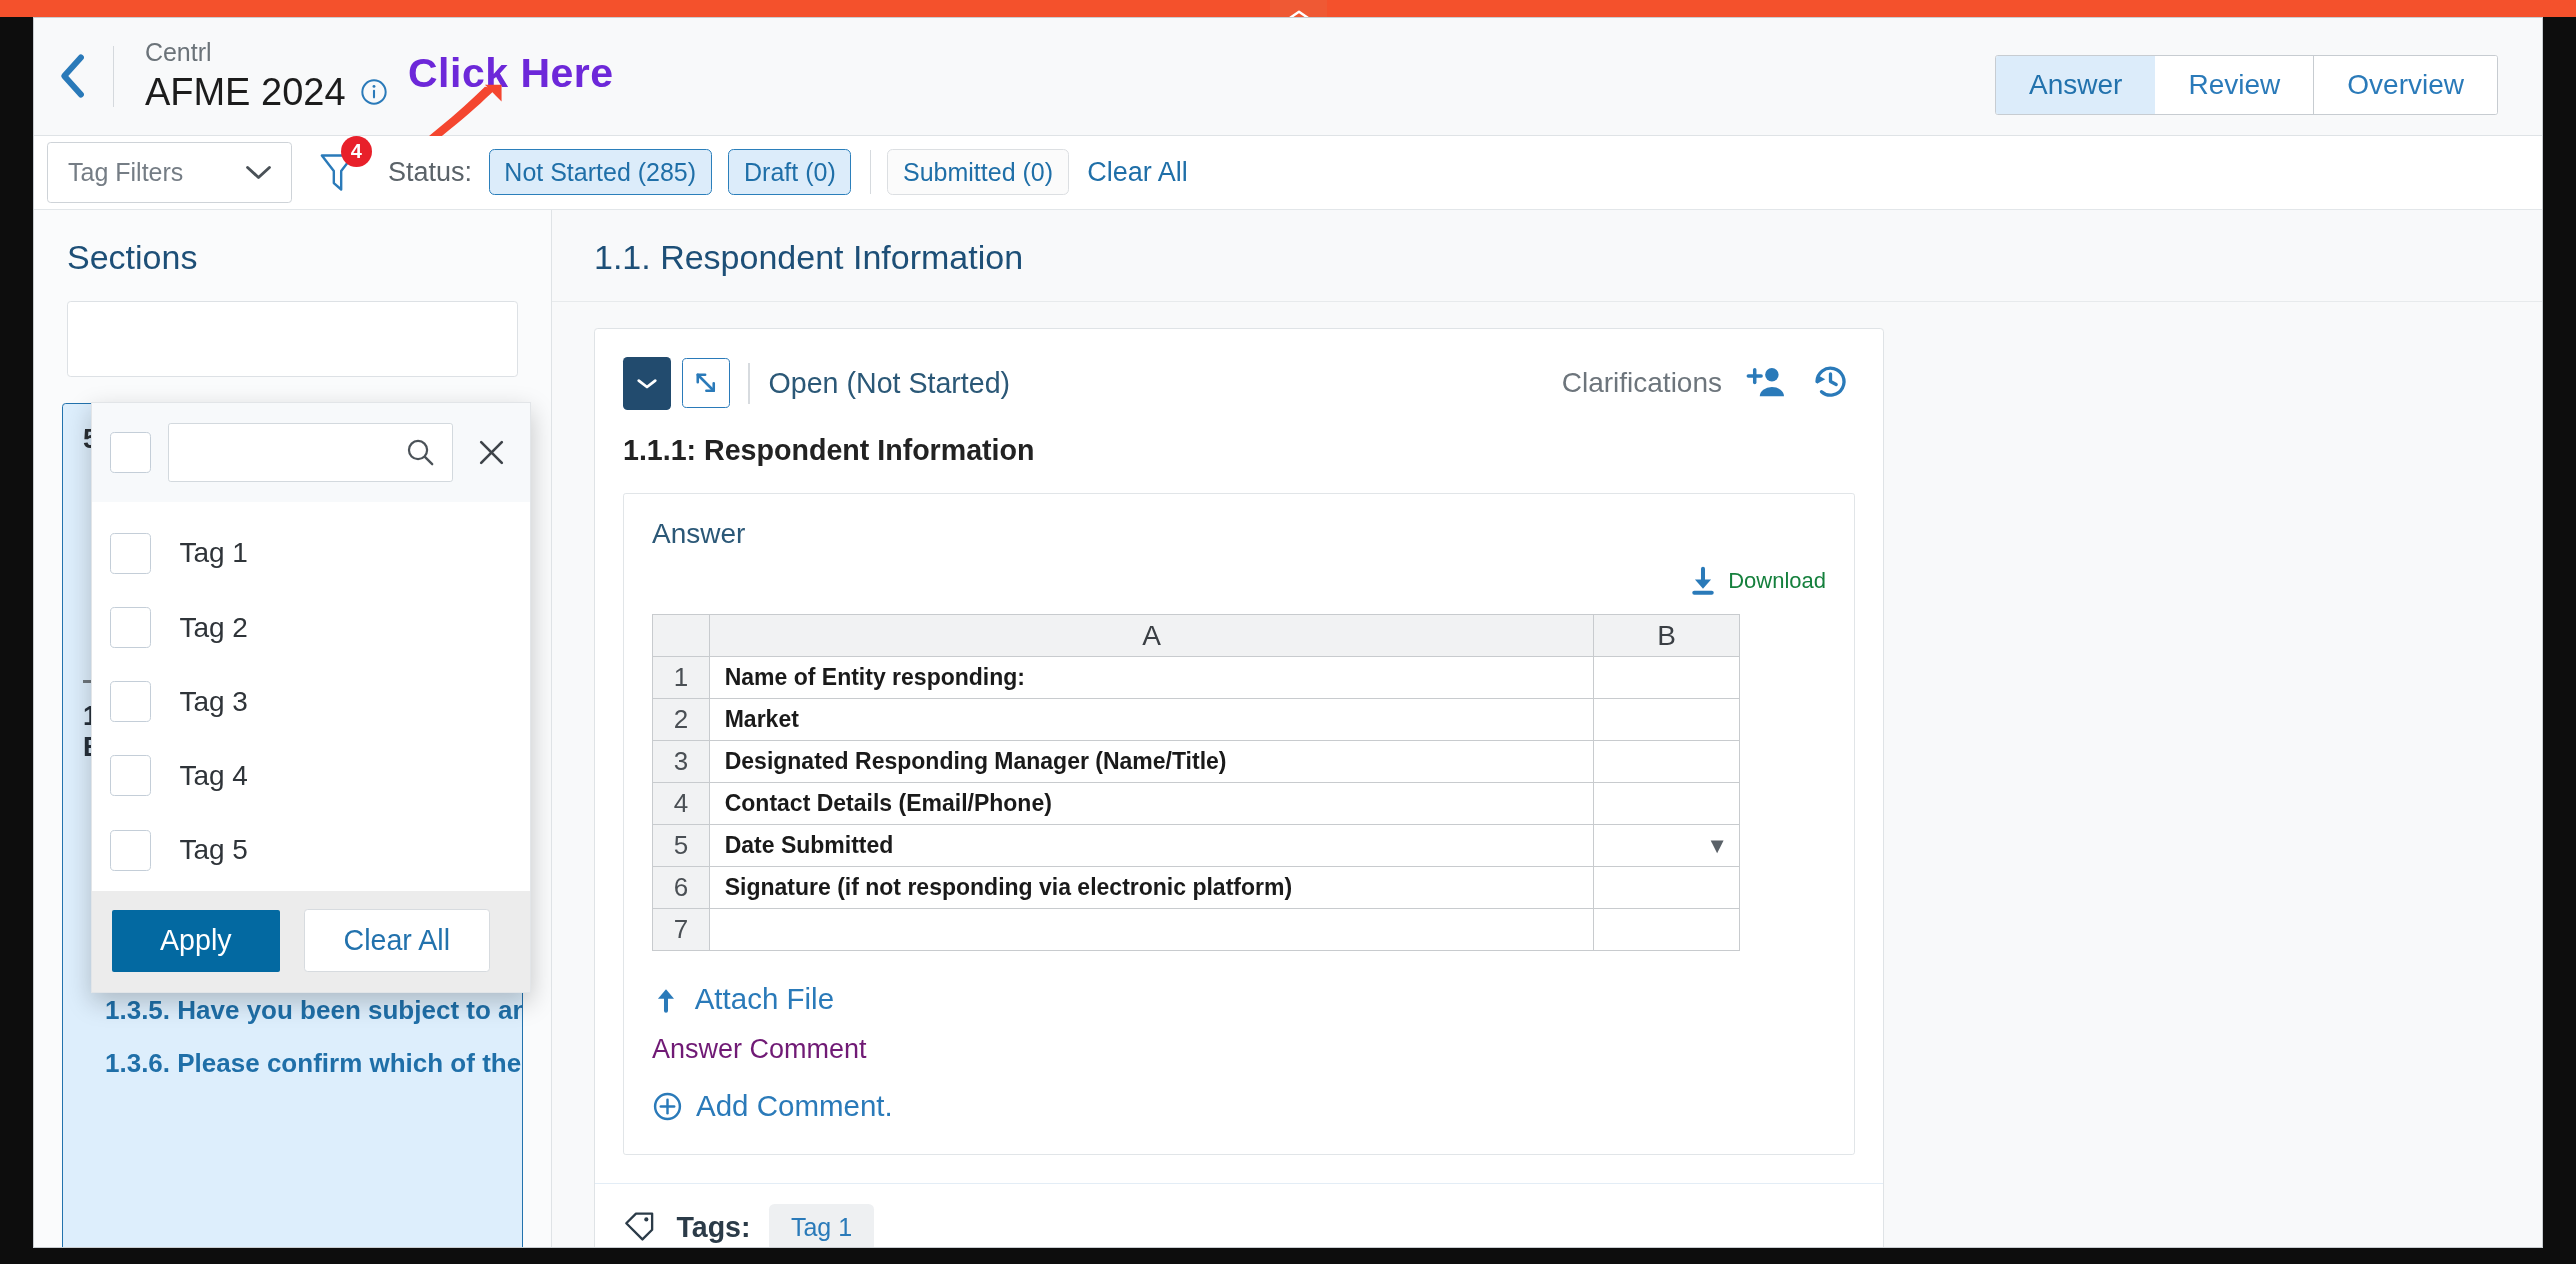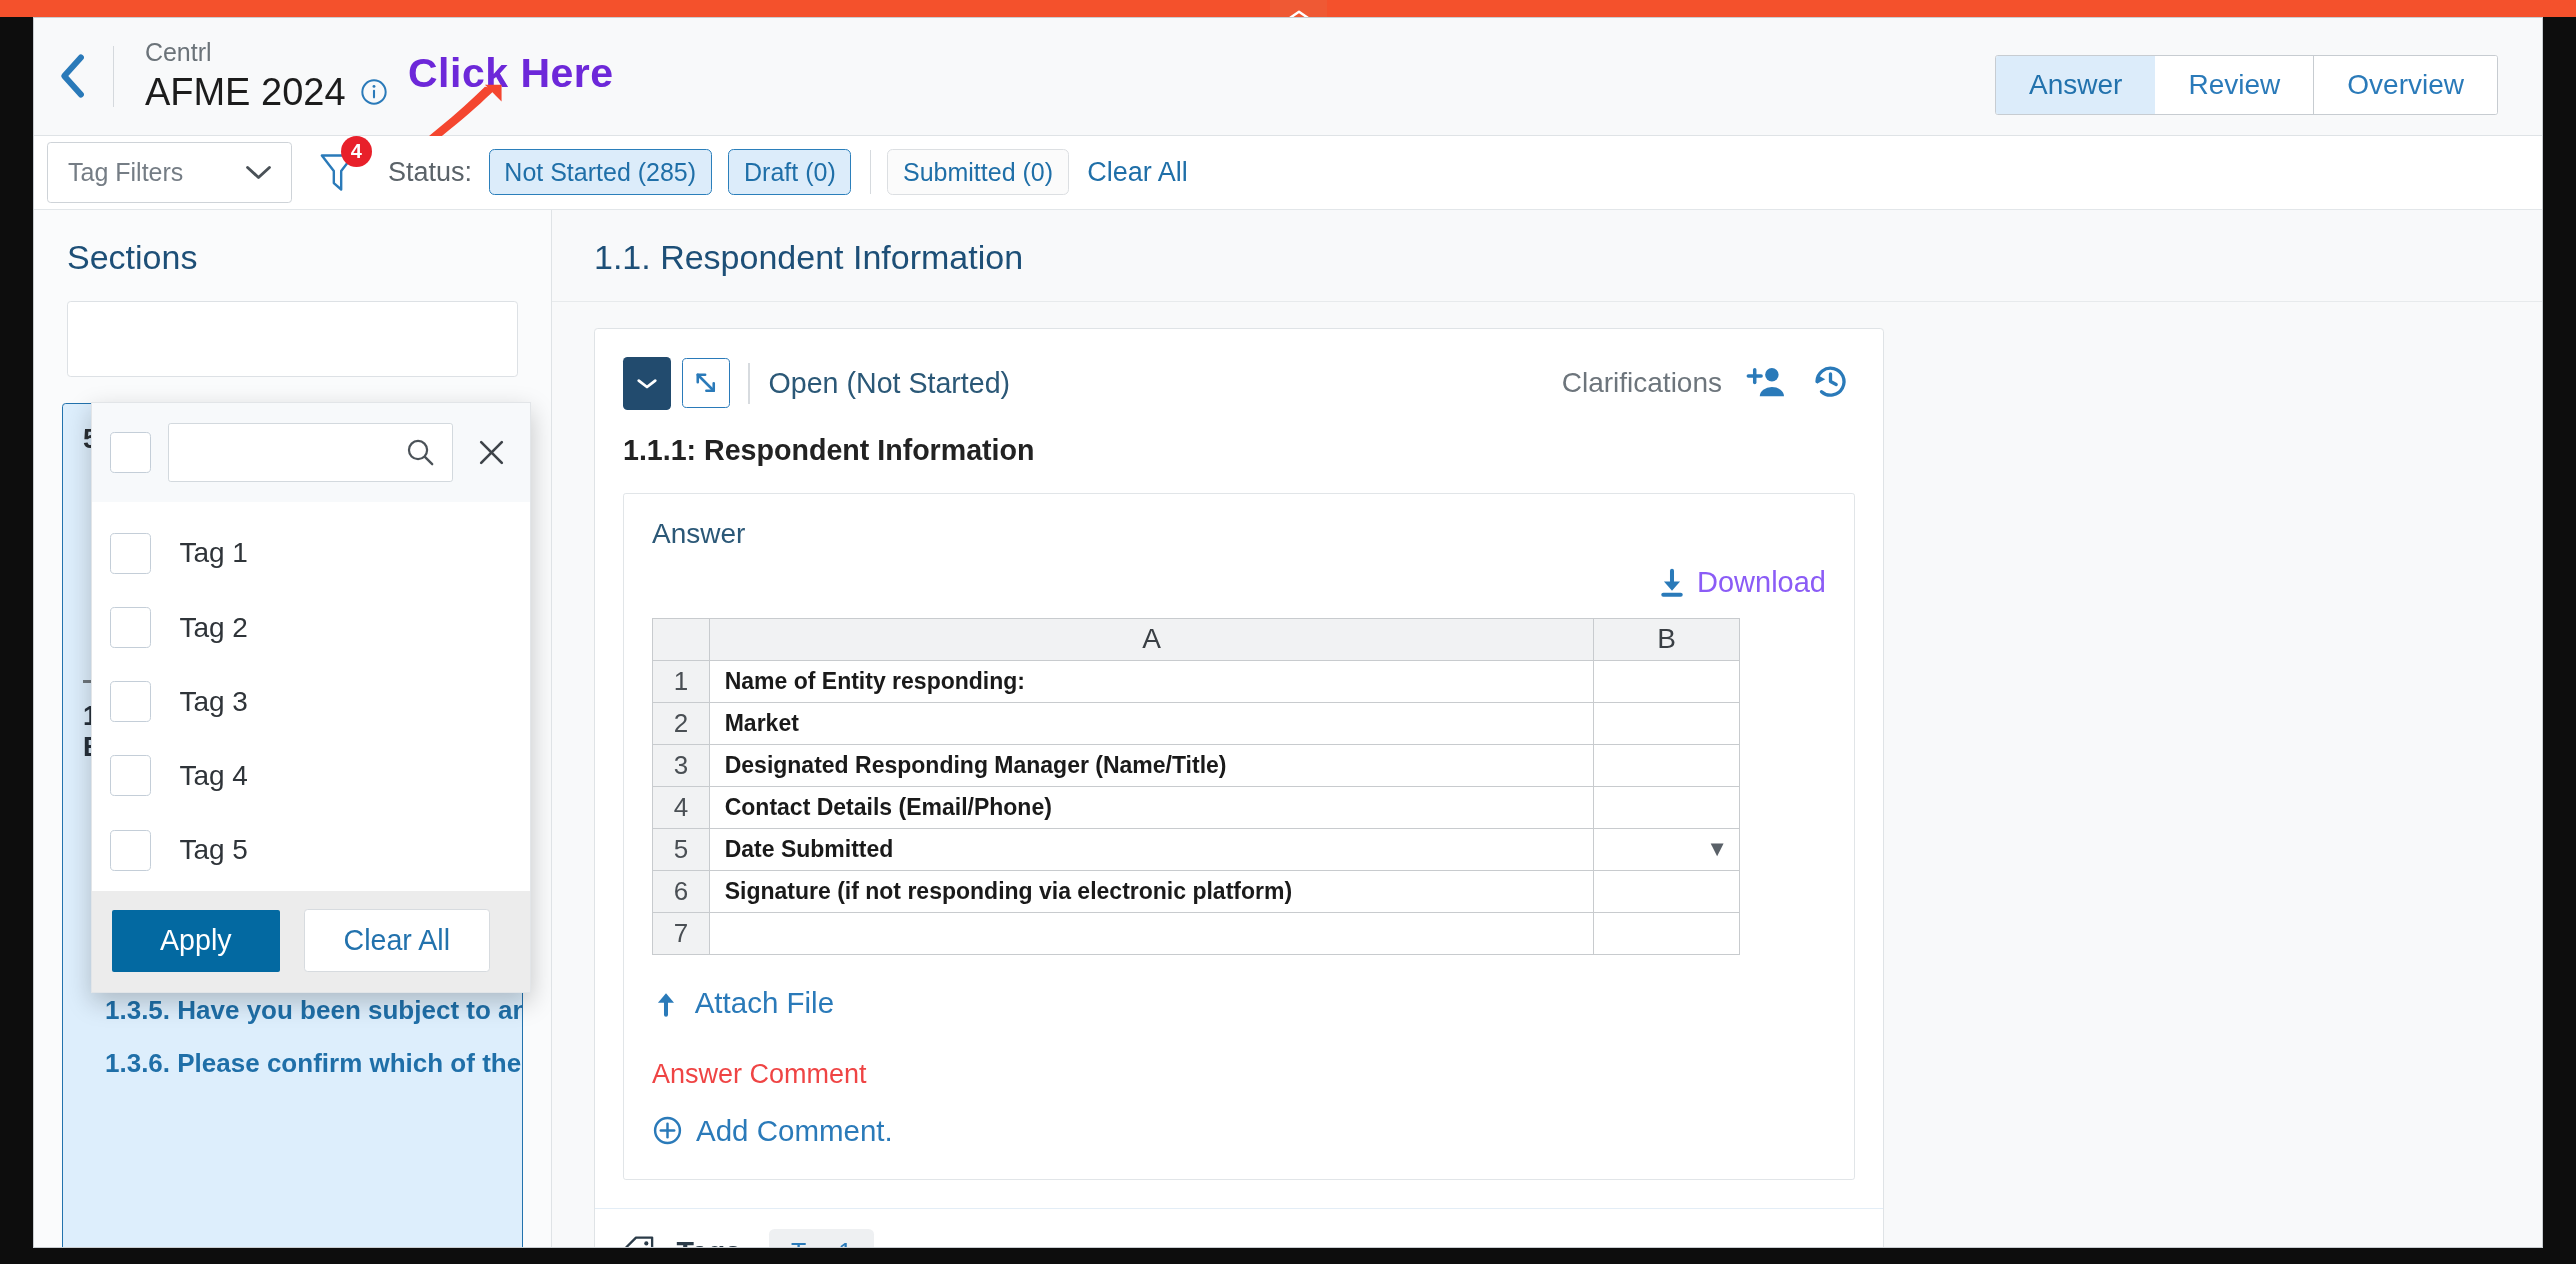--- a/index.html
+++ b/index.html
@@ -326,21 +326,21 @@
   .qnum { font-size: 28.6px; color: #222; font-weight: 600; padding: 24px 0 0 28px; }
 
   .answer-box {
     margin: 26px 28px 28px 28px;
     border: 0.9px solid #e1e5e8;
     border-radius: 2.8px;
     padding: 24px 28px 31px 28px;
   }
   .answer-lbl { font-size: 28px; color: #2b5877; }
   .download-row { display:flex; justify-content:flex-end; align-items:center; gap: 11px; margin-top: 16.6px; }
-  .download-link { font-size: 29px; color: #8b5cf6; cursor:pointer; }
+  .download-link { font-size: 22px; color: #15803d; cursor:pointer; }
 
   table.sheet {
     border-collapse: collapse;
     margin-top: 18.4px;
     width: 1087px;
     table-layout: fixed;
   }
   table.sheet th, table.sheet td {
     border: 0.9px solid #c8cbce;
     height: 42px;
@@ -350,21 +350,21 @@
   .col-a { width: 884px; }
   .col-b { width: 146px; }
   td.cell-a {
     font-size: 23px; font-weight: bold; color: #1a1a1a;
     padding-left: 14.7px; height: 48px;
   }
   td.cell-b { position: relative; }
 
   .attach-row { display:flex; align-items:center; gap:14.7px; margin-top: 31px; cursor: pointer; }
   .attach-txt { font-size: 29.5px; color: #2a7ab9; }
-  .answer-comment-lbl { font-size: 27px; color: #ef4444; margin-top: 39px; }
+  .answer-comment-lbl { font-size: 27px; color: #701a75; margin-top: 18px; }
   .addcomment-row { display:flex; align-items:center; gap: 13px; margin-top: 24px; cursor:pointer; }
   .addcomment-txt { font-size: 29.5px; color: #2a7ab9; }
 
   .tags-bar {
     border-top: 0.9px solid #e3edf6;
     display: flex; align-items: center; gap: 18.4px;
     padding: 20px 28px 24px 28px;
   }
   .tags-label { font-size: 28.6px; color: #2b3b48; font-weight: 600; }
   .tag-chip {

